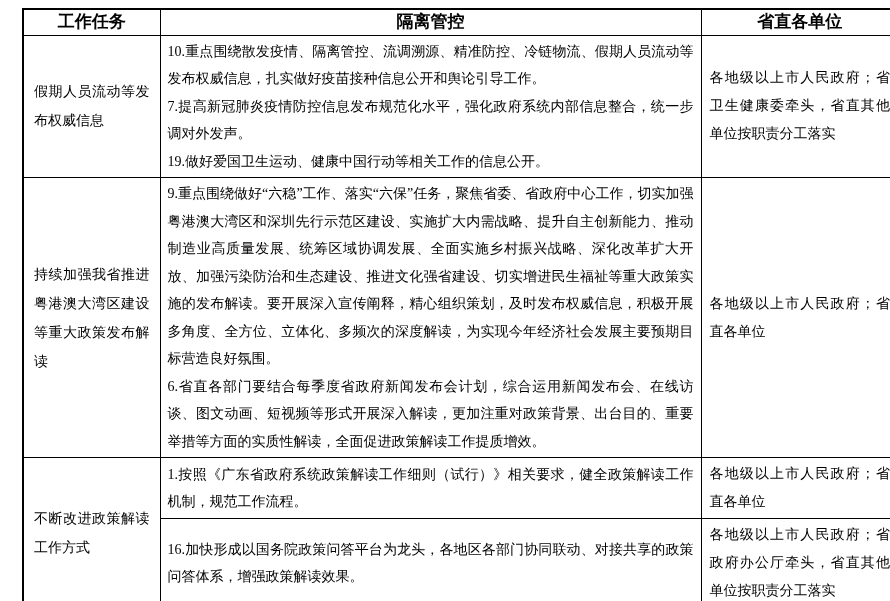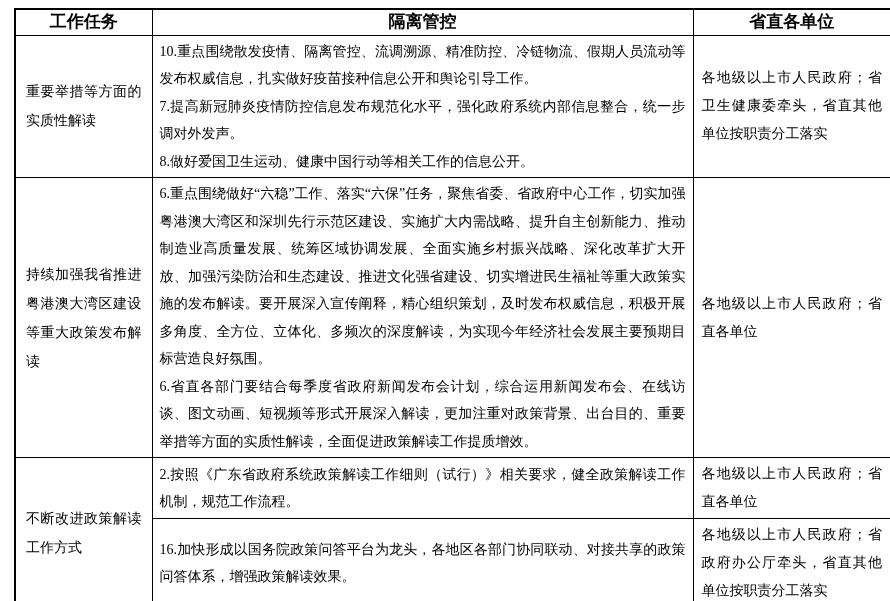--- a/index.html
+++ b/index.html
@@ -8,21 +8,21 @@
     background: #ffffff;
     width: 890px;
     height: 601px;
     font-family: "Liberation Serif", "DejaVu Serif", serif;
     color: #000000;
   }
   .page {
     box-sizing: border-box;
     width: 714px;
     height: 601px;
-    padding: 8px 14px;
+    padding: 8px 22px;
     border-radius: 31px;
   }
   table.doc-table {
     border-collapse: collapse;
     table-layout: fixed;
     width: 876px;
     border: 2px solid #000000;
   }
   .doc-table th,
   .doc-table td {
@@ -82,40 +82,40 @@
     </colgroup>
     <thead>
       <tr>
         <th>工作任务</th>
         <th>隔离管控</th>
         <th>省直各单位</th>
       </tr>
     </thead>
     <tbody>
       <tr class="r1">
-        <td class="task-cell">重要举措等方面的实质性解读</td>
+        <td class="task-cell">假期人员流动等发布权威信息</td>
         <td class="req-cell">
           <p>10.重点围绕散发疫情、隔离管控、流调溯源、精准防控、冷链物流、假期人员流动等发布权威信息，扎实做好疫苗接种信息公开和舆论引导工作。</p>
           <p>7.提高新冠肺炎疫情防控信息发布规范化水平，强化政府系统内部信息整合，统一步调对外发声。</p>
-          <p>8.做好爱国卫生运动、健康中国行动等相关工作的信息公开。</p>
+          <p>19.做好爱国卫生运动、健康中国行动等相关工作的信息公开。</p>
         </td>
         <td class="unit-cell">各地级以上市人民政府；省卫生健康委牵头，省直其他单位按职责分工落实</td>
       </tr>
       <tr class="r2">
         <td class="task-cell">持续加强我省推进粤港澳大湾区建设等重大政策发布解读</td>
         <td class="req-cell">
-          <p>6.重点围绕做好“六稳”工作、落实“六保”任务，聚焦省委、省政府中心工作，切实加强粤港澳大湾区和深圳先行示范区建设、实施扩大内需战略、提升自主创新能力、推动制造业高质量发展、统筹区域协调发展、全面实施乡村振兴战略、深化改革扩大开放、加强污染防治和生态建设、推进文化强省建设、切实增进民生福祉等重大政策实施的发布解读。要开展深入宣传阐释，精心组织策划，及时发布权威信息，积极开展多角度、全方位、立体化、多频次的深度解读，为实现今年经济社会发展主要预期目标营造良好氛围。</p>
+          <p>9.重点围绕做好“六稳”工作、落实“六保”任务，聚焦省委、省政府中心工作，切实加强粤港澳大湾区和深圳先行示范区建设、实施扩大内需战略、提升自主创新能力、推动制造业高质量发展、统筹区域协调发展、全面实施乡村振兴战略、深化改革扩大开放、加强污染防治和生态建设、推进文化强省建设、切实增进民生福祉等重大政策实施的发布解读。要开展深入宣传阐释，精心组织策划，及时发布权威信息，积极开展多角度、全方位、立体化、多频次的深度解读，为实现今年经济社会发展主要预期目标营造良好氛围。</p>
           <p>6.省直各部门要结合每季度省政府新闻发布会计划，综合运用新闻发布会、在线访谈、图文动画、短视频等形式开展深入解读，更加注重对政策背景、出台目的、重要举措等方面的实质性解读，全面促进政策解读工作提质增效。</p>
         </td>
         <td class="unit-cell">各地级以上市人民政府；省直各单位</td>
       </tr>
       <tr class="r3">
         <td class="task-cell" rowspan="2">不断改进政策解读工作方式</td>
         <td class="req-cell">
-          <p>2.按照《广东省政府系统政策解读工作细则（试行）》相关要求，健全政策解读工作机制，规范工作流程。</p>
+          <p>1.按照《广东省政府系统政策解读工作细则（试行）》相关要求，健全政策解读工作机制，规范工作流程。</p>
         </td>
         <td class="unit-cell">各地级以上市人民政府；省直各单位</td>
       </tr>
       <tr class="r4">
         <td class="req-cell">
           <p>16.加快形成以国务院政策问答平台为龙头，各地区各部门协同联动、对接共享的政策问答体系，增强政策解读效果。</p>
         </td>
         <td class="unit-cell">各地级以上市人民政府；省政府办公厅牵头，省直其他单位按职责分工落实</td>
       </tr>
     </tbody>

